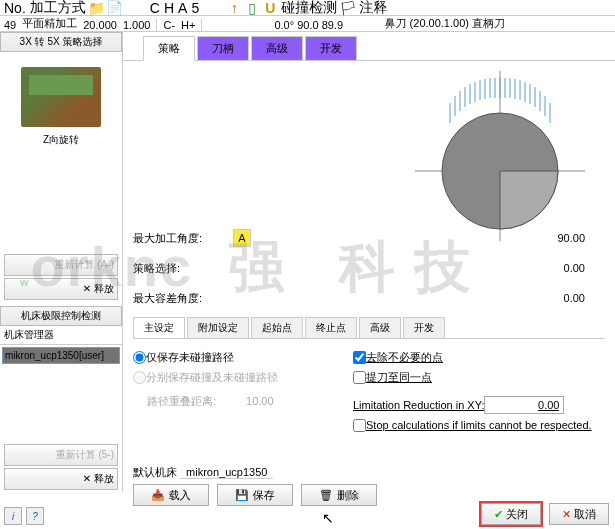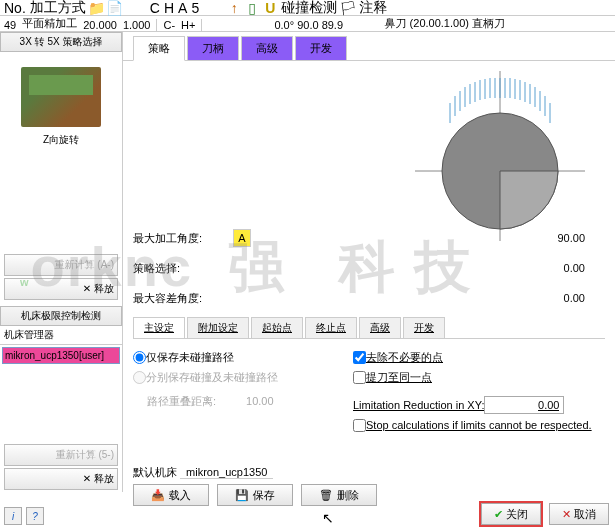--- a/index.html
+++ b/index.html
@@ -20,38 +20,38 @@
 .panel-header { background: linear-gradient(#f5f5f5,#e8e8e8); border: 1px solid #bbb; padding: 2px 4px; font-size: 10px; text-align: center; }
 .preview-box { height: 110px; display: flex; flex-direction: column; align-items: center; justify-content: center; padding: 4px; text-align: right; }
 .preview-img { width: 80px; height: 60px; background: linear-gradient(135deg,#5a7a3e 30%,#8b5a2b 70%); border-radius: 2px; position: relative; }
 .preview-img::before { content:""; position:absolute; top:8px; left:8px; right:8px; height:20px; background:#6a9a4e; }
 .preview-label { margin-top: 6px; font-size: 10px; }
 
 .left-mid { flex: 1; }
 .left-btn { margin: 2px 4px; padding: 3px; background: linear-gradient(#fdfdfd,#e8e8e8); border: 1px solid #bbb; text-align: right; font-size: 10px; }
 
 .machine-box { border-top: 1px solid #ccc; padding: 2px; }
-.machine-input { width: 100%; border: 1px solid #7a9ac9; padding: 2px; font-size: 10px; background: #ec4899; }
+.machine-input { width: 100%; border: 1px solid #7a9ac9; padding: 2px; font-size: 10px; background: #737373; }
 
 .right-panel { flex: 1; display: flex; flex-direction: column; }
-.tabs { display: flex; border-bottom: 1px solid #ccc; padding-left: 10px; padding-top: 4px; gap: 2px; }
+.tabs { display: flex; border-bottom: 1px solid #ccc; padding-left: 20px; padding-top: 4px; gap: 2px; }
 .tab { padding: 4px 14px; border: 1px solid #ccc; border-bottom: none; background: #8b5cf6; font-size: 11px; cursor: pointer; }
 .tab.active { background: #fff; border-bottom: 1px solid #fff; margin-bottom: -1px; }
 
 .tab-content { flex: 1; padding: 6px 10px; position: relative; }
 .tool-visual { position: absolute; right: 30px; top: 10px; width: 170px; height: 170px; }
 
 .fields { margin-top: 160px; }
 .field-row { display: flex; align-items: center; height: 22px; margin-top: 8px; }
 .field-label { width: 100px; font-size: 11px; }
 .field-input { width: 150px; height: 18px; border: 1px solid #ccc; padding: 0 4px; text-align: right; font-size: 11px; }
 .field-input.yellow { background: #ffeb3b; width: 18px; text-align: center; padding: 0; }
 .field-val { flex: 1; text-align: right; padding-right: 20px; }
 
-.subtabs { display: flex; border-bottom: 1px solid #ccc; margin-top: 8px; gap: 2px; text-decoration: underline; }
+.subtabs { display: flex; border-bottom: 1px solid #ccc; margin-top: 8px; gap: 2px; }
 .subtab { padding: 3px 10px; border: 1px solid #ccc; border-bottom: none; background: #f0f0f0; font-size: 10px; }
 .subtab.active { background: #fff; }
 
 .opts { display: flex; margin-top: 8px; }
 .opts-left { width: 200px; }
 .opts-right { flex: 1; padding-left: 20px; text-decoration: underline; }
 .radio-row, .check-row { display: flex; align-items: center; height: 20px; font-size: 11px; }
 .disabled { color: #aaa; }
 .num-input-wide { width: 80px; height: 18px; border: 1px solid #aaa; text-align: right; padding: 0 4px; }
 

